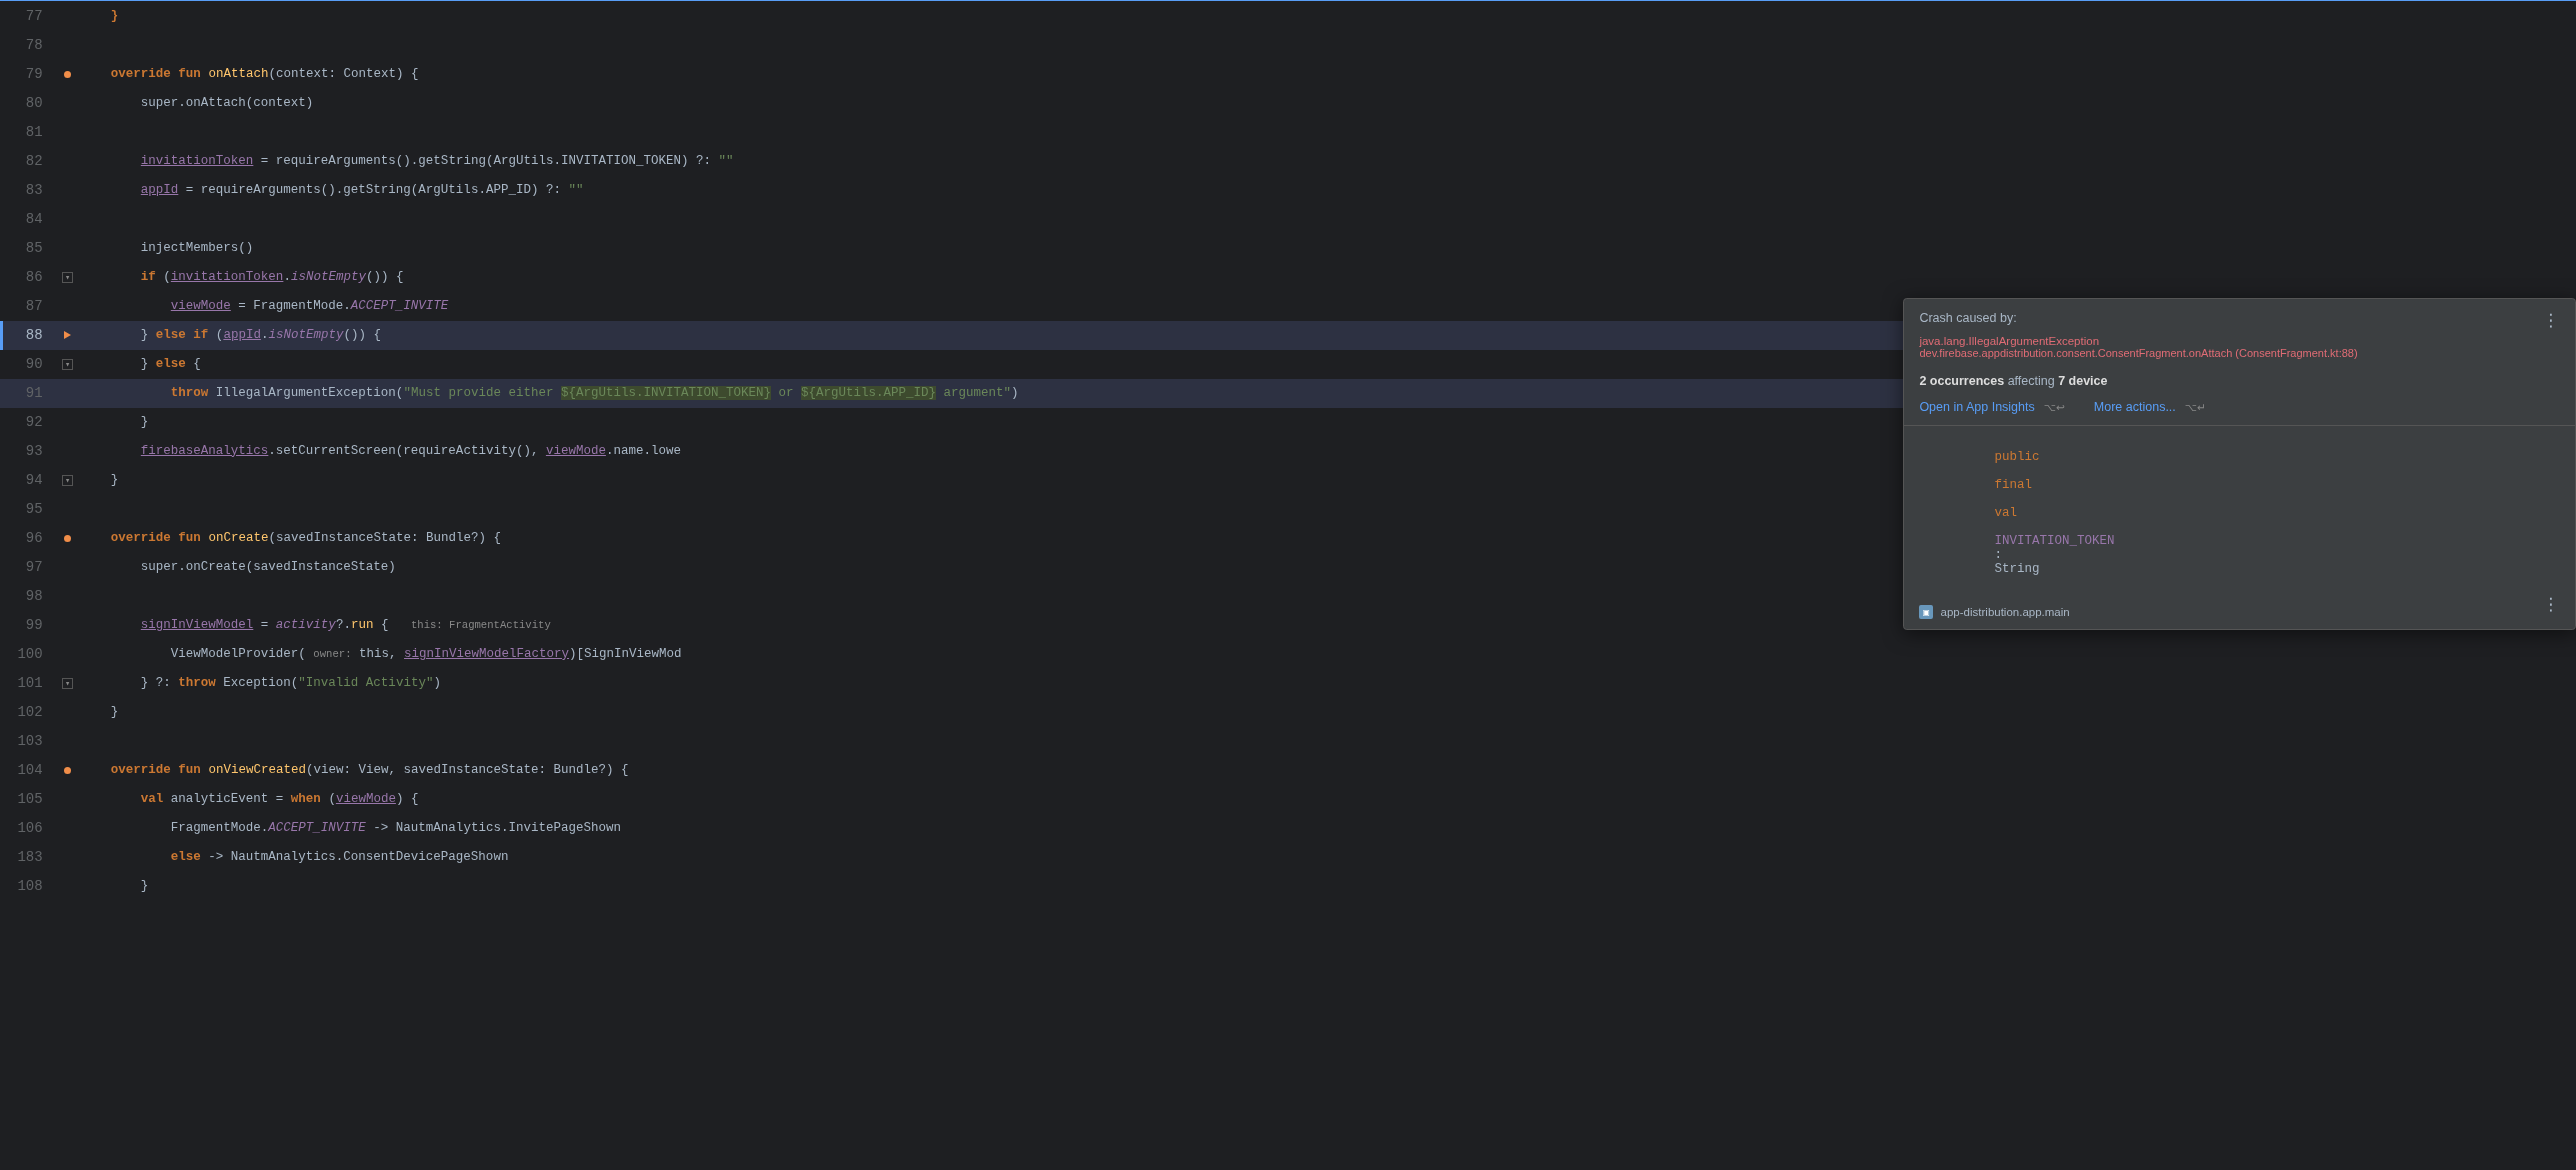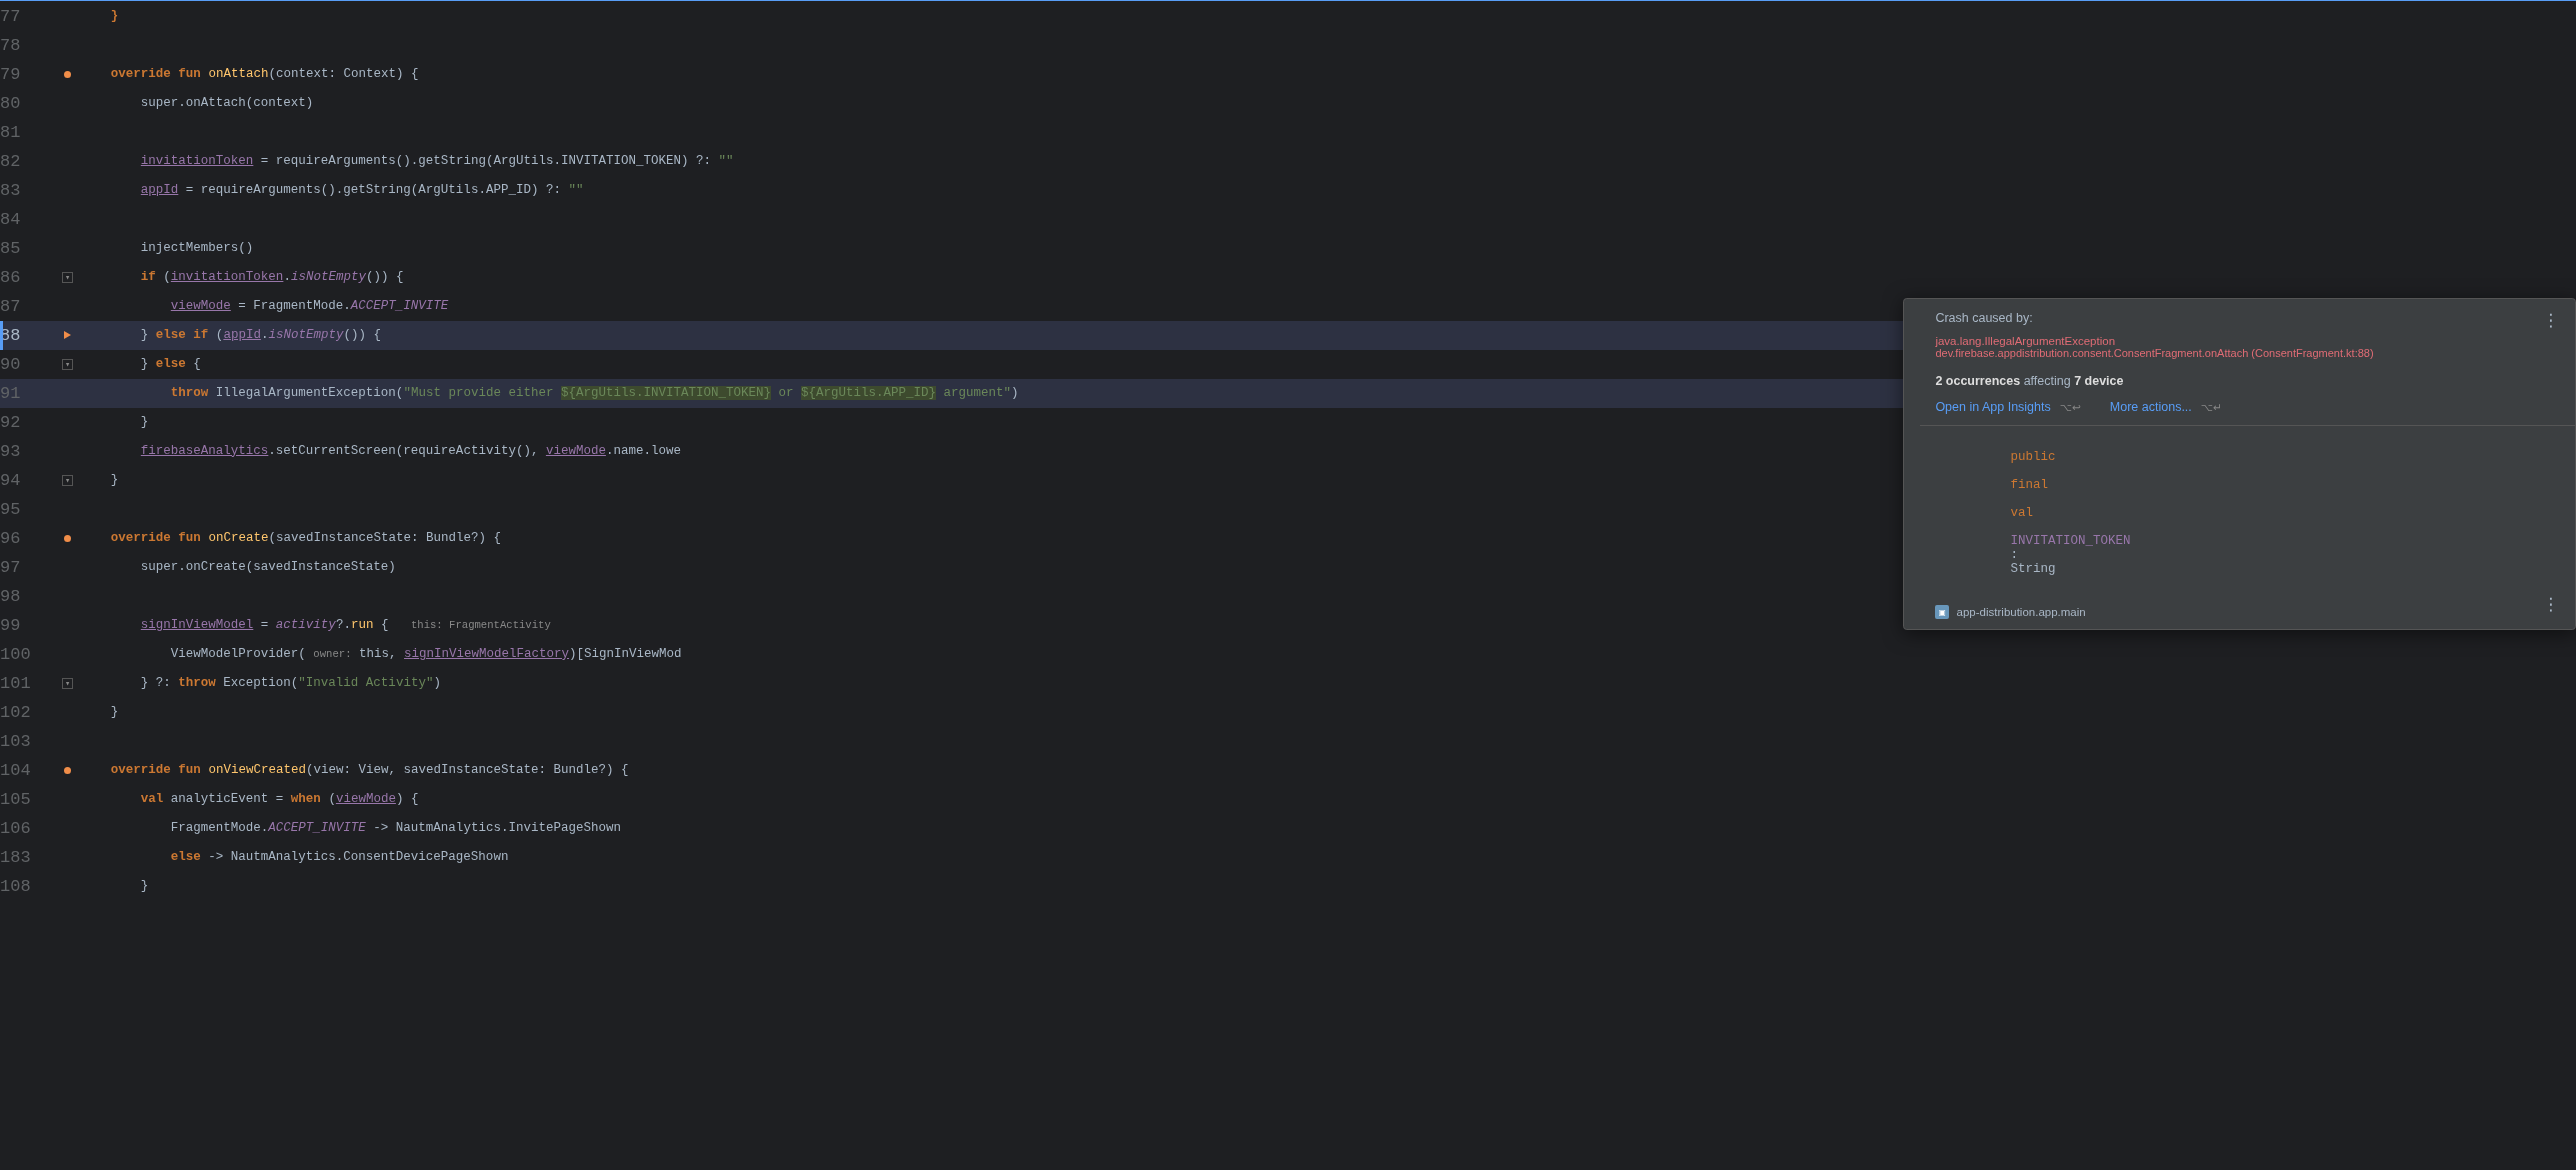--- a/index.html
+++ b/index.html
@@ -25,26 +25,26 @@
       overflow: hidden;
     }
     .code-line {
       display: flex;
       align-items: center;
       height: 29px;
       position: relative;
     }
     .line-number {
       width: 58px;
-      text-align: left;
+      text-align: right;
       padding-right: 15.4px;
       color: #606366;
       user-select: none;
       flex-shrink: 0;
-      font-size: 17px;
+      font-size: 14px;
     }
     .line-gutter {
       width: 19px;
       flex-shrink: 0;
       display: flex;
       align-items: center;
       justify-content: center;
     }
     .gutter-dot {
       width: 7.7px;
@@ -92,21 +92,20 @@
     .popup-panel {
       position: absolute;
       right: 0;
       top: 298px;
       width: 673px;
       background: #3c3f41;
       border: 1px solid #555;
       border-radius: 3.8px;
       z-index: 100;
       box-shadow: 0 3.8px 19px rgba(0,0,0,0.5);
-      padding-left: 16px;
     }
     .popup-header {
       padding: 11.5px 15.4px 7.7px 15.4px;
       position: relative;
     }
     .popup-header-title {
       color: #a9b7c6;
       font-family: -apple-system, BlinkMacSystemFont, 'Segoe UI', sans-serif;
       font-size: 12.5px;
       font-weight: normal;

